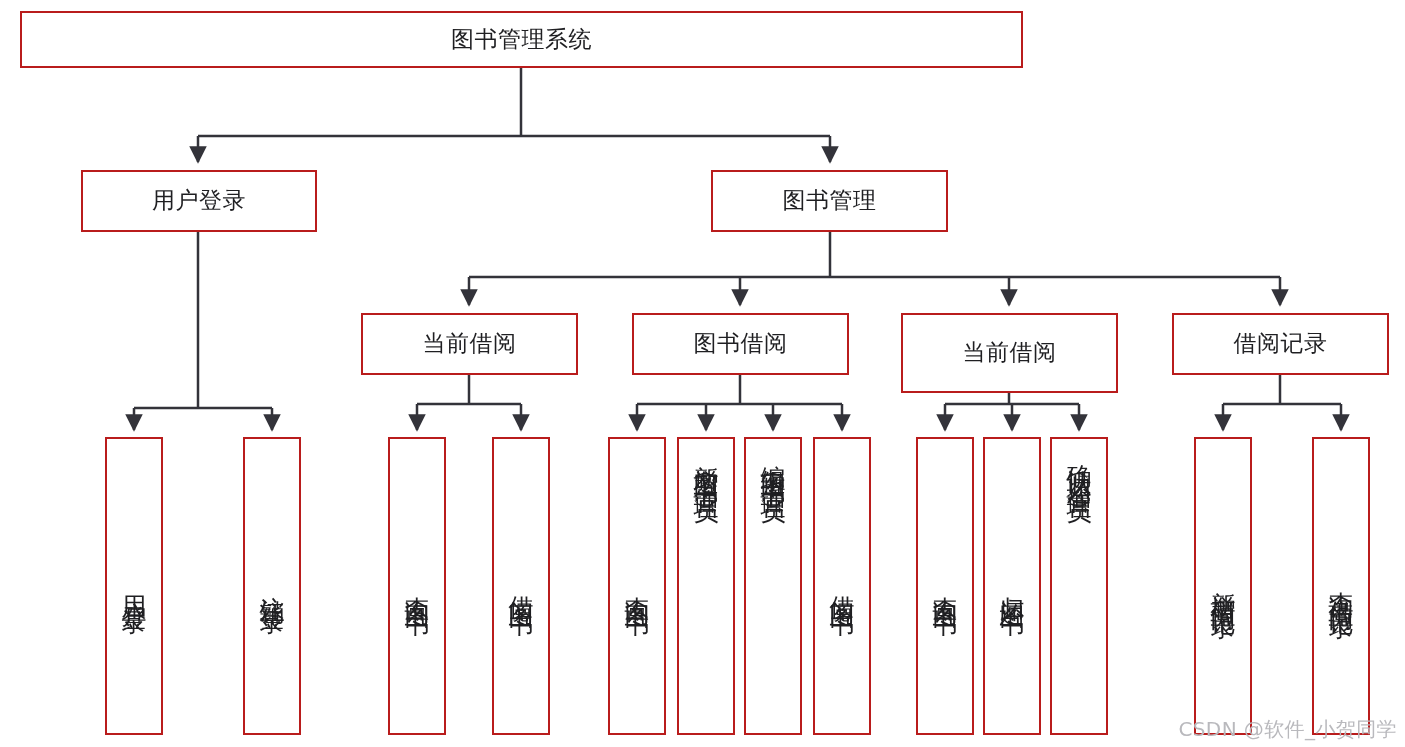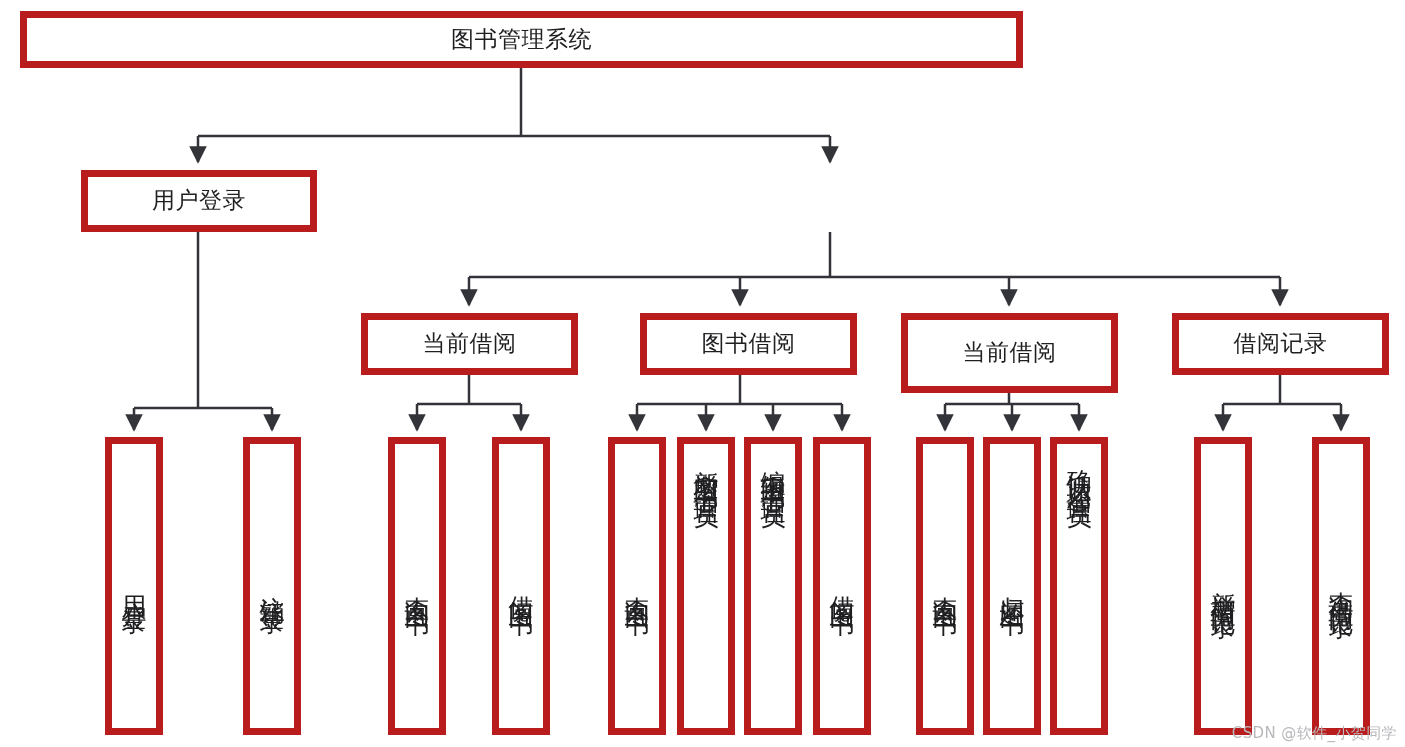--- a/index.html
+++ b/index.html
@@ -22,21 +22,21 @@
     left: 0;
     top: 0;
     width: 1405px;
     height: 747px;
     pointer-events: none;
   }
   .node {
     position: absolute;
     box-sizing: border-box;
     background: #ffffff;
-    border: 7px solid #b91c1c;
+    border: 2px solid #b91c1c;
     display: flex;
     align-items: center;
     justify-content: center;
     color: #1f1f22;
     z-index: 2;
   }
   .node .lbl {
     display: block;
     line-height: 1.18;
     text-align: center;
@@ -65,21 +65,21 @@
     white-space: nowrap;
   }
   .node.vert.centered {
     align-items: center;
     padding-top: 0;
   }
   .watermark {
     position: absolute;
     right: 8px;
     bottom: 4px;
-    font-size: 15px;
+    font-size: 20px;
     color: #b9b9bd;
     z-index: 3;
     white-space: nowrap;
     letter-spacing: 0.4px;
   }
 </style>
 </head>
 <body>
 
 <div id="canvas">
@@ -134,25 +134,28 @@
     </g>
   </svg>
 
   <div class="node root horiz" style="left:20px; top:11px; width:1003px; height:57px;">
     <span class="lbl">图书管理系统</span>
   </div>
 
   <div class="node horiz" style="left:81px; top:170px; width:236px; height:62px;">
     <span class="lbl">用户登录</span>
   </div>
+  <div class="node horiz" style="left:711px; top:170px; width:237px; height:62px;">
+    <span class="lbl">图书管理</span>
+  </div>
 
   <div class="node horiz" style="left:361px; top:313px; width:217px; height:62px;">
     <span class="lbl">当前借阅</span>
   </div>
-  <div class="node horiz" style="left:632px; top:313px; width:217px; height:62px;margin-left:8px;">
+  <div class="node horiz" style="left:632px; top:313px; width:217px; height:62px;">
     <span class="lbl">图书借阅</span>
   </div>
   <div class="node horiz" style="left:901px; top:313px; width:217px; height:80px;">
     <span class="lbl">当前借阅</span>
   </div>
   <div class="node horiz" style="left:1172px; top:313px; width:217px; height:62px;">
     <span class="lbl">借阅记录</span>
   </div>
 
   <div class="node vert centered" style="left:105px; top:437px; width:58px; height:298px;">

